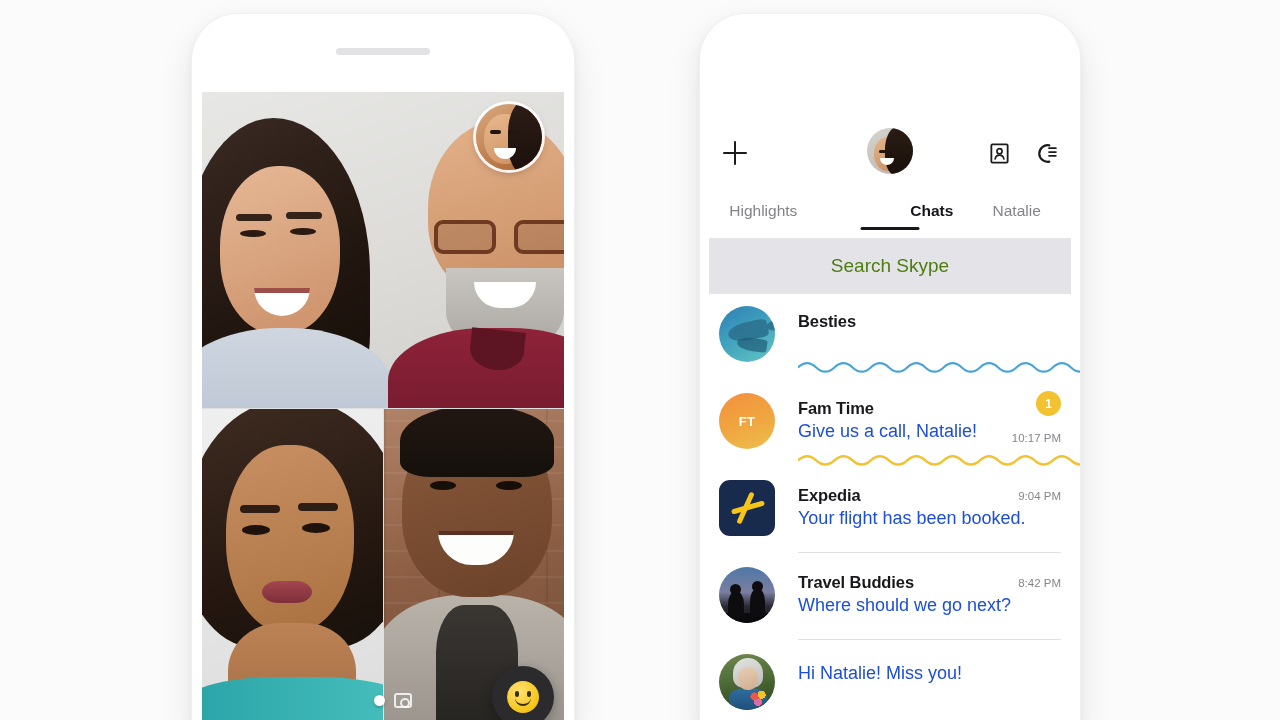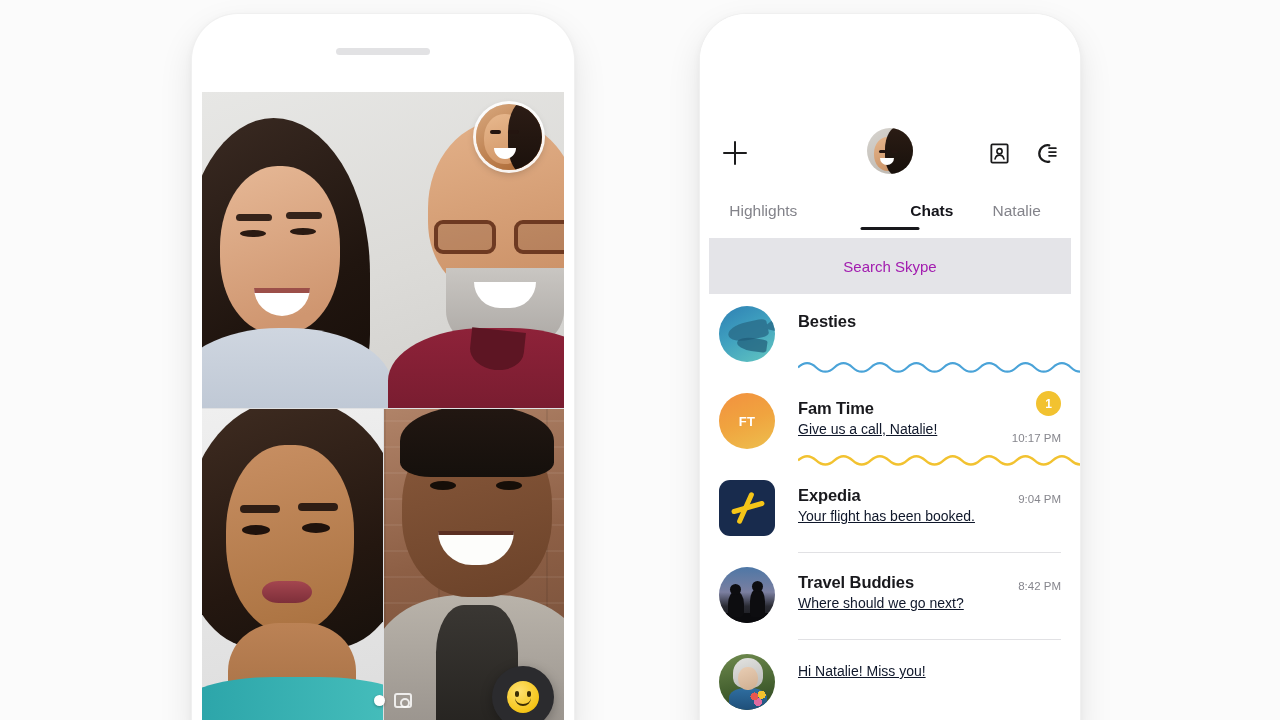--- a/index.html
+++ b/index.html
@@ -210,39 +210,39 @@
   .tab.active:after {
     content:""; position:absolute; left:50%; transform:translateX(-50%);
     bottom:-10px; width:59px; height:2.6px; background:#18181c; border-radius:2px;
   }
 
   .searchbar {
     position:absolute; top:224px; left:9px; width:362px; height:56px;
     background:#e4e4e8; display:flex; align-items:center; justify-content:center;
     cursor:text;
   }
-  .searchbar span { font-size:15px; color:#a21caf; }
+  .searchbar span { font-size:19px; color:#4d7c0f; }
 
   .chat-list { position:absolute; top:284px; left:0; width:380px; height:436px; }
 
   .chat-row {
     position:relative; height:87px; padding:0 19px 0 19px;
     display:flex; align-items:flex-start; cursor:pointer;
   }
   .avatar {
     width:56px; height:56px; border-radius:50%; flex:0 0 56px;
     margin-top:8px; overflow:hidden; position:relative;
   }
   .avatar.square { border-radius:11px; }
 
   .row-body { flex:1; margin-left:23px; position:relative; padding-top:14px; height:100%; }
-  .row-head { display:flex; align-items:flex-end; }
+  .row-head { display:flex; align-items:center; }
   .chat-title { font-size:16.5px; font-weight:bold; color:#19191d; letter-spacing:-.1px; }
   .chat-time  { margin-left:auto; font-size:11.5px; color:#86868d; }
-  .chat-preview { font-size:14px; color:#0f172a; margin-top:3px;text-decoration:underline; }
+  .chat-preview { font-size:18px; color:#1d4ed8; margin-top:3px; }
 
   .badge {
     position:absolute; right:0; top:6px; width:25px; height:25px; border-radius:50%;
     background:#f2c230; color:#fff; font-size:12px; font-weight:bold;
     display:flex; align-items:center; justify-content:center;
   }
   .sep { position:absolute; left:0; right:0; bottom:6px; height:1px; background:#e1e1e4; }
   .sep-wave { position:absolute; left:0; right:0; bottom:0; height:14px; }
 
   

